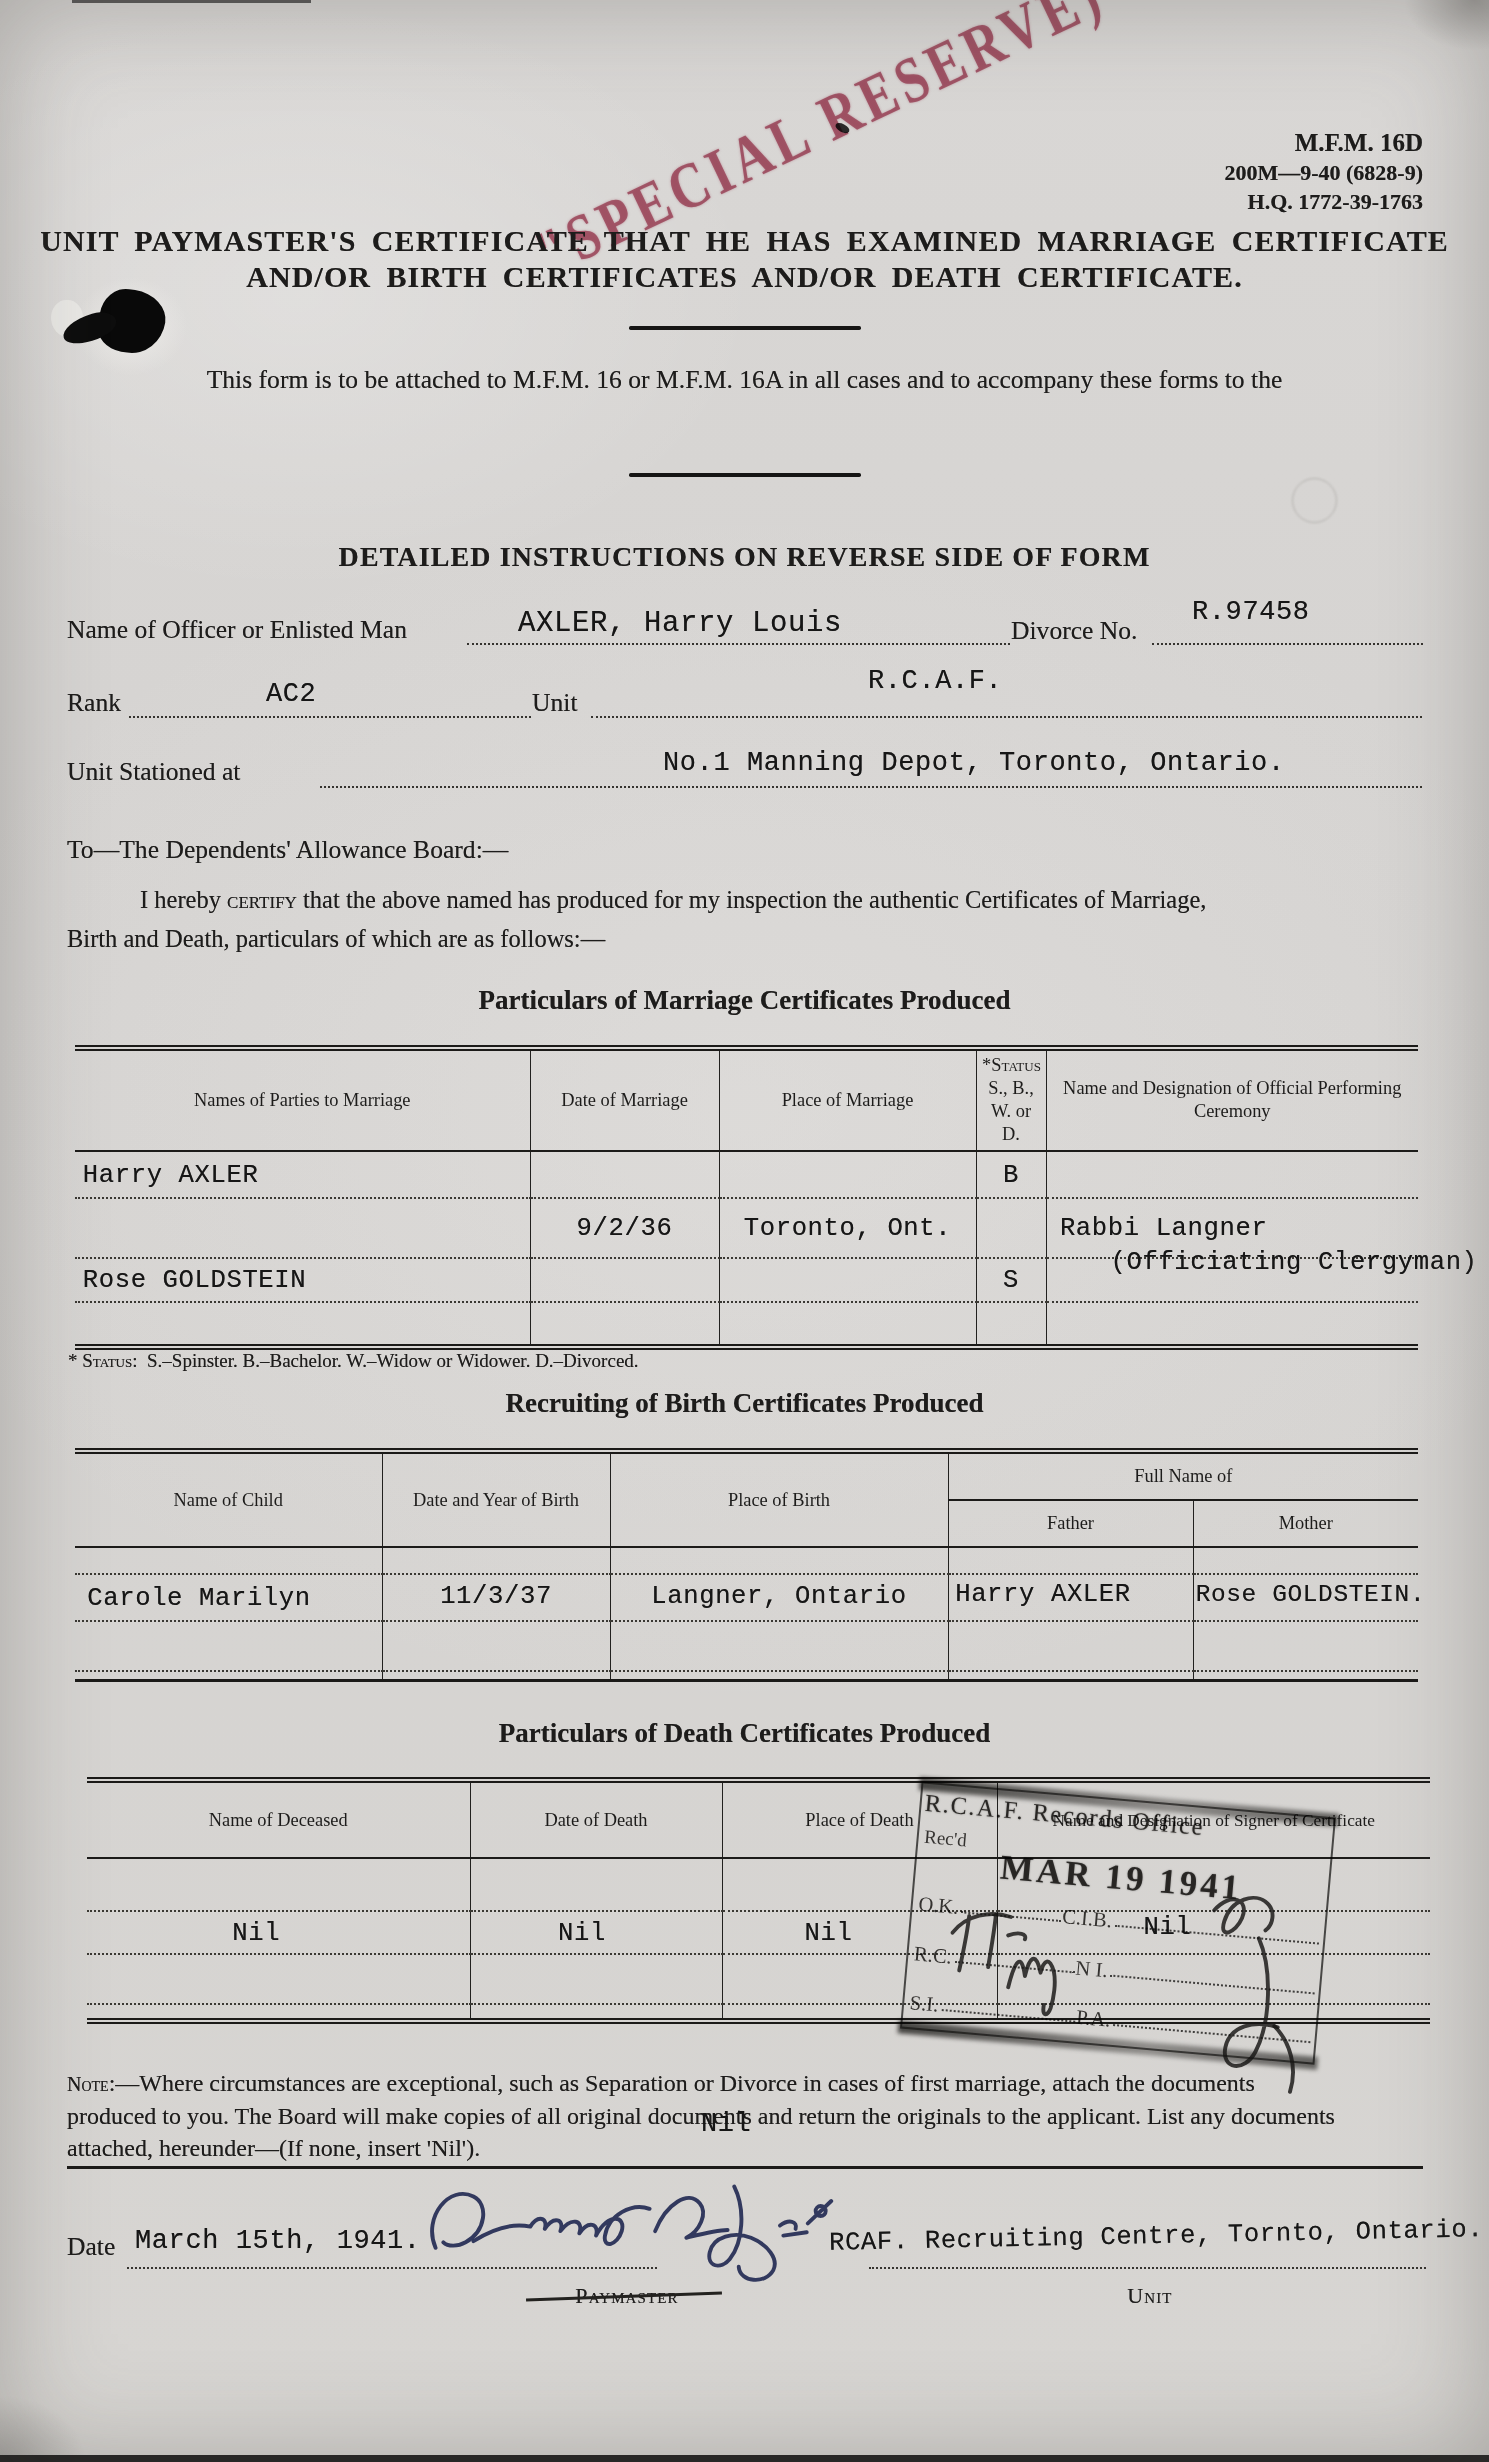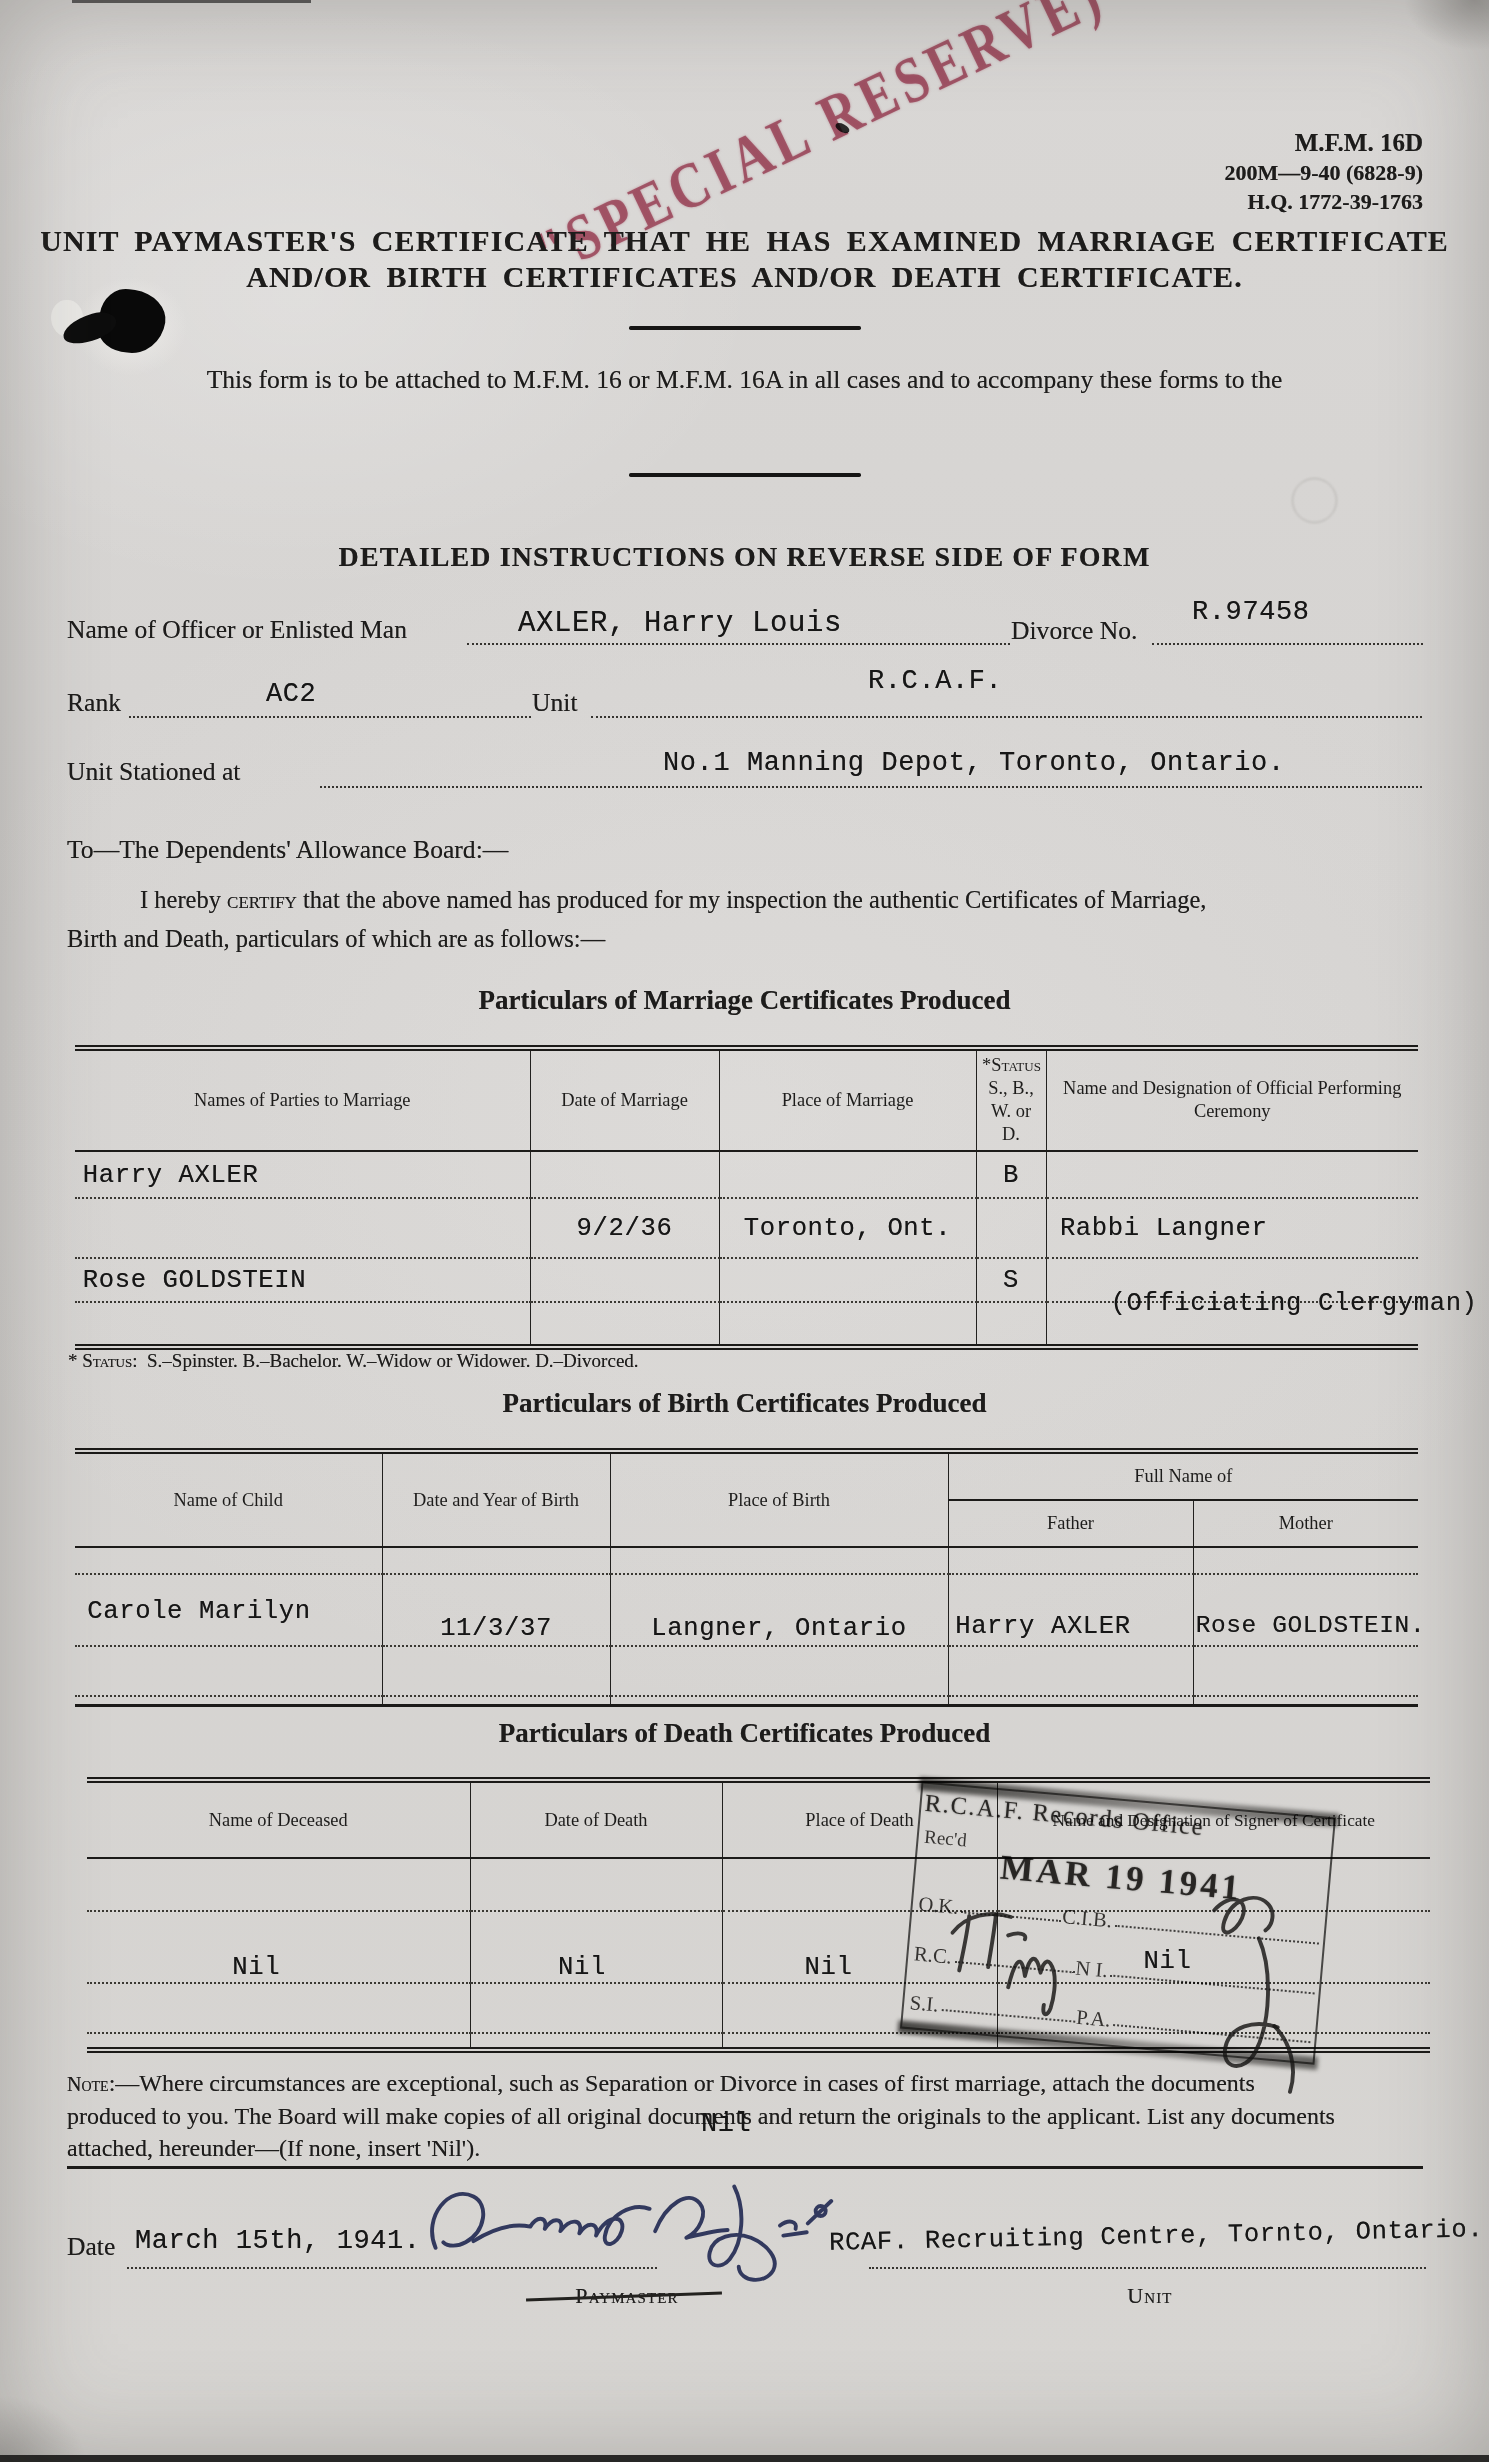--- a/index.html
+++ b/index.html
@@ -51,21 +51,21 @@
     line-height:23px;padding:3.3px 5.6px;}
   table.frm td{vertical-align:middle;font-size:25.6px;padding:0;}
   .vr{border-right:1.7px solid #22211f;}
   .hdrline{border-bottom:2.8px solid #1c1b19;}
   .rd td{border-bottom:2.2px dotted #3a3833;}
   .statushdr{font-size:16px;line-height:19px;padding:2.2px 1.1px;}
   tr.mh{height:78px;} tr.m1{height:47px;} tr.m2{height:60px;} tr.m3{height:44px;} tr.m4{height:45px;}
   tr.bh1{height:49px;} tr.bh2{height:47px;}
   tr.b1{height:27px;} tr.b2{height:47px;} tr.b3{height:50px;} tr.b4{height:9px;}
   tr.dh{height:78px;} tr.d1{height:53px;} tr.d2{height:43px;} tr.d3{height:50px;} tr.d4{height:16.7px;}
-  td .typed{font-size:25.6px;margin-top:41px;}
+  td .typed{font-size:25.6px;}
   .cl{text-align:left;} .cc{text-align:center;}
   
   .recstamp{left:910px;top:1799px;width:412px;height:244px;transform:rotate(5deg);
     border:2.2px solid rgba(20,19,18,.72);mix-blend-mode:multiply;color:rgba(28,26,24,.85);}
   .recstamp .edge{position:absolute;left:-4.5px;width:421px;height:12.3px;
     background:linear-gradient(90deg,rgba(25,24,22,.75),rgba(45,43,40,.4) 60%,rgba(25,24,22,.6));
     filter:blur(2.2px);}
   .recstamp .org{position:absolute;left:3.3px;top:4.5px;width:406px;font-size:24.5px;letter-spacing:1.7px;
     white-space:nowrap;text-shadow:0 0 1.7px rgba(30,28,26,.5);}
   .recstamp .recd{position:absolute;left:5.6px;top:42px;font-size:19px;}
@@ -193,21 +193,21 @@
           <td class="vr"></td>
           <td class="vr"></td>
           <td class="vr"></td>
           <td></td>
     </tr>
   </tbody>
     </table>
 
   <div class="abs ink" style="left:68px;top:1350px;font-size:19px;"><span class="sc">* Status:</span>&nbsp;&nbsp;<span>S.–Spinster.   B.–Bachelor.   W.–Widow or Widower.   D.–Divorced.</span></div>
 
-  <div class="abs center h2 ink" style="top:1388px;">Particulars of Birth Certificates Produced</div>
+  <div class="abs center h2 ink" style="top:1388px;">Recruiting of Birth Certificates Produced</div>
 
   <table class="frm bsolid" style="left:75px;top:1448px;width:1343px;">
     <colgroup>
         <col style="width:307px">
         <col style="width:228px">
         <col style="width:338px">
         <col style="width:245px">
         <col style="width:225px">
       </colgroup>
     <tbody>

